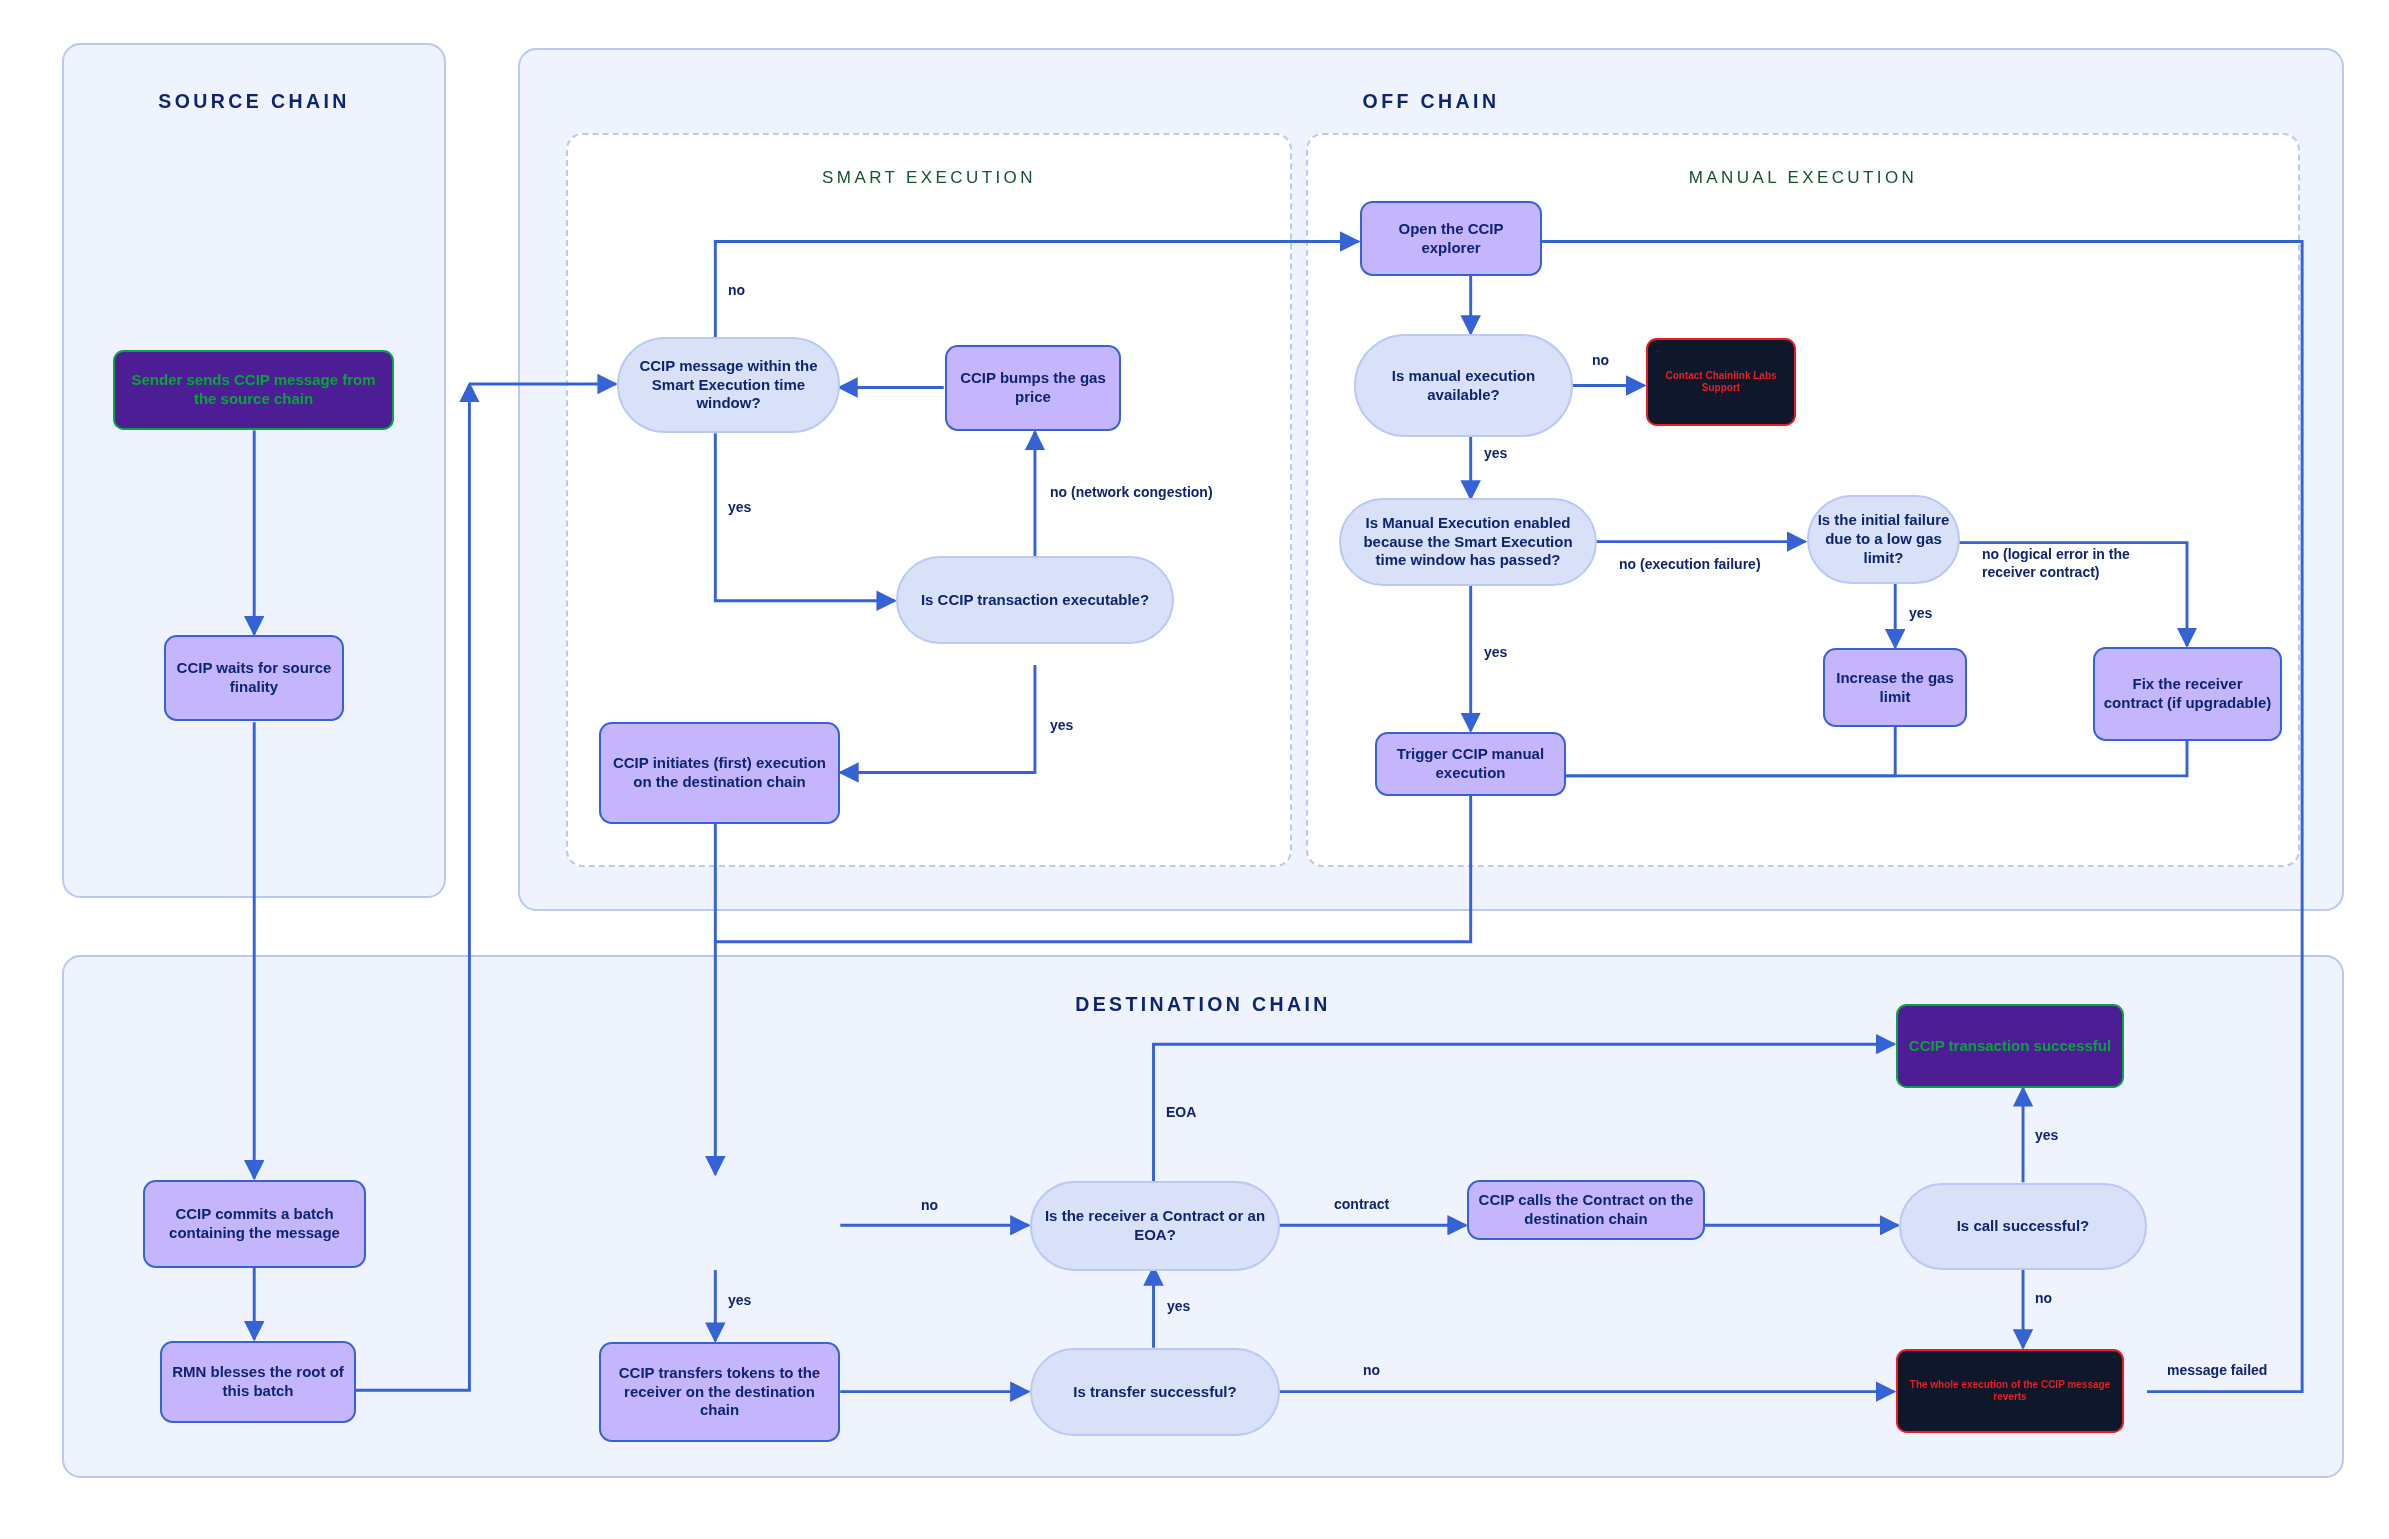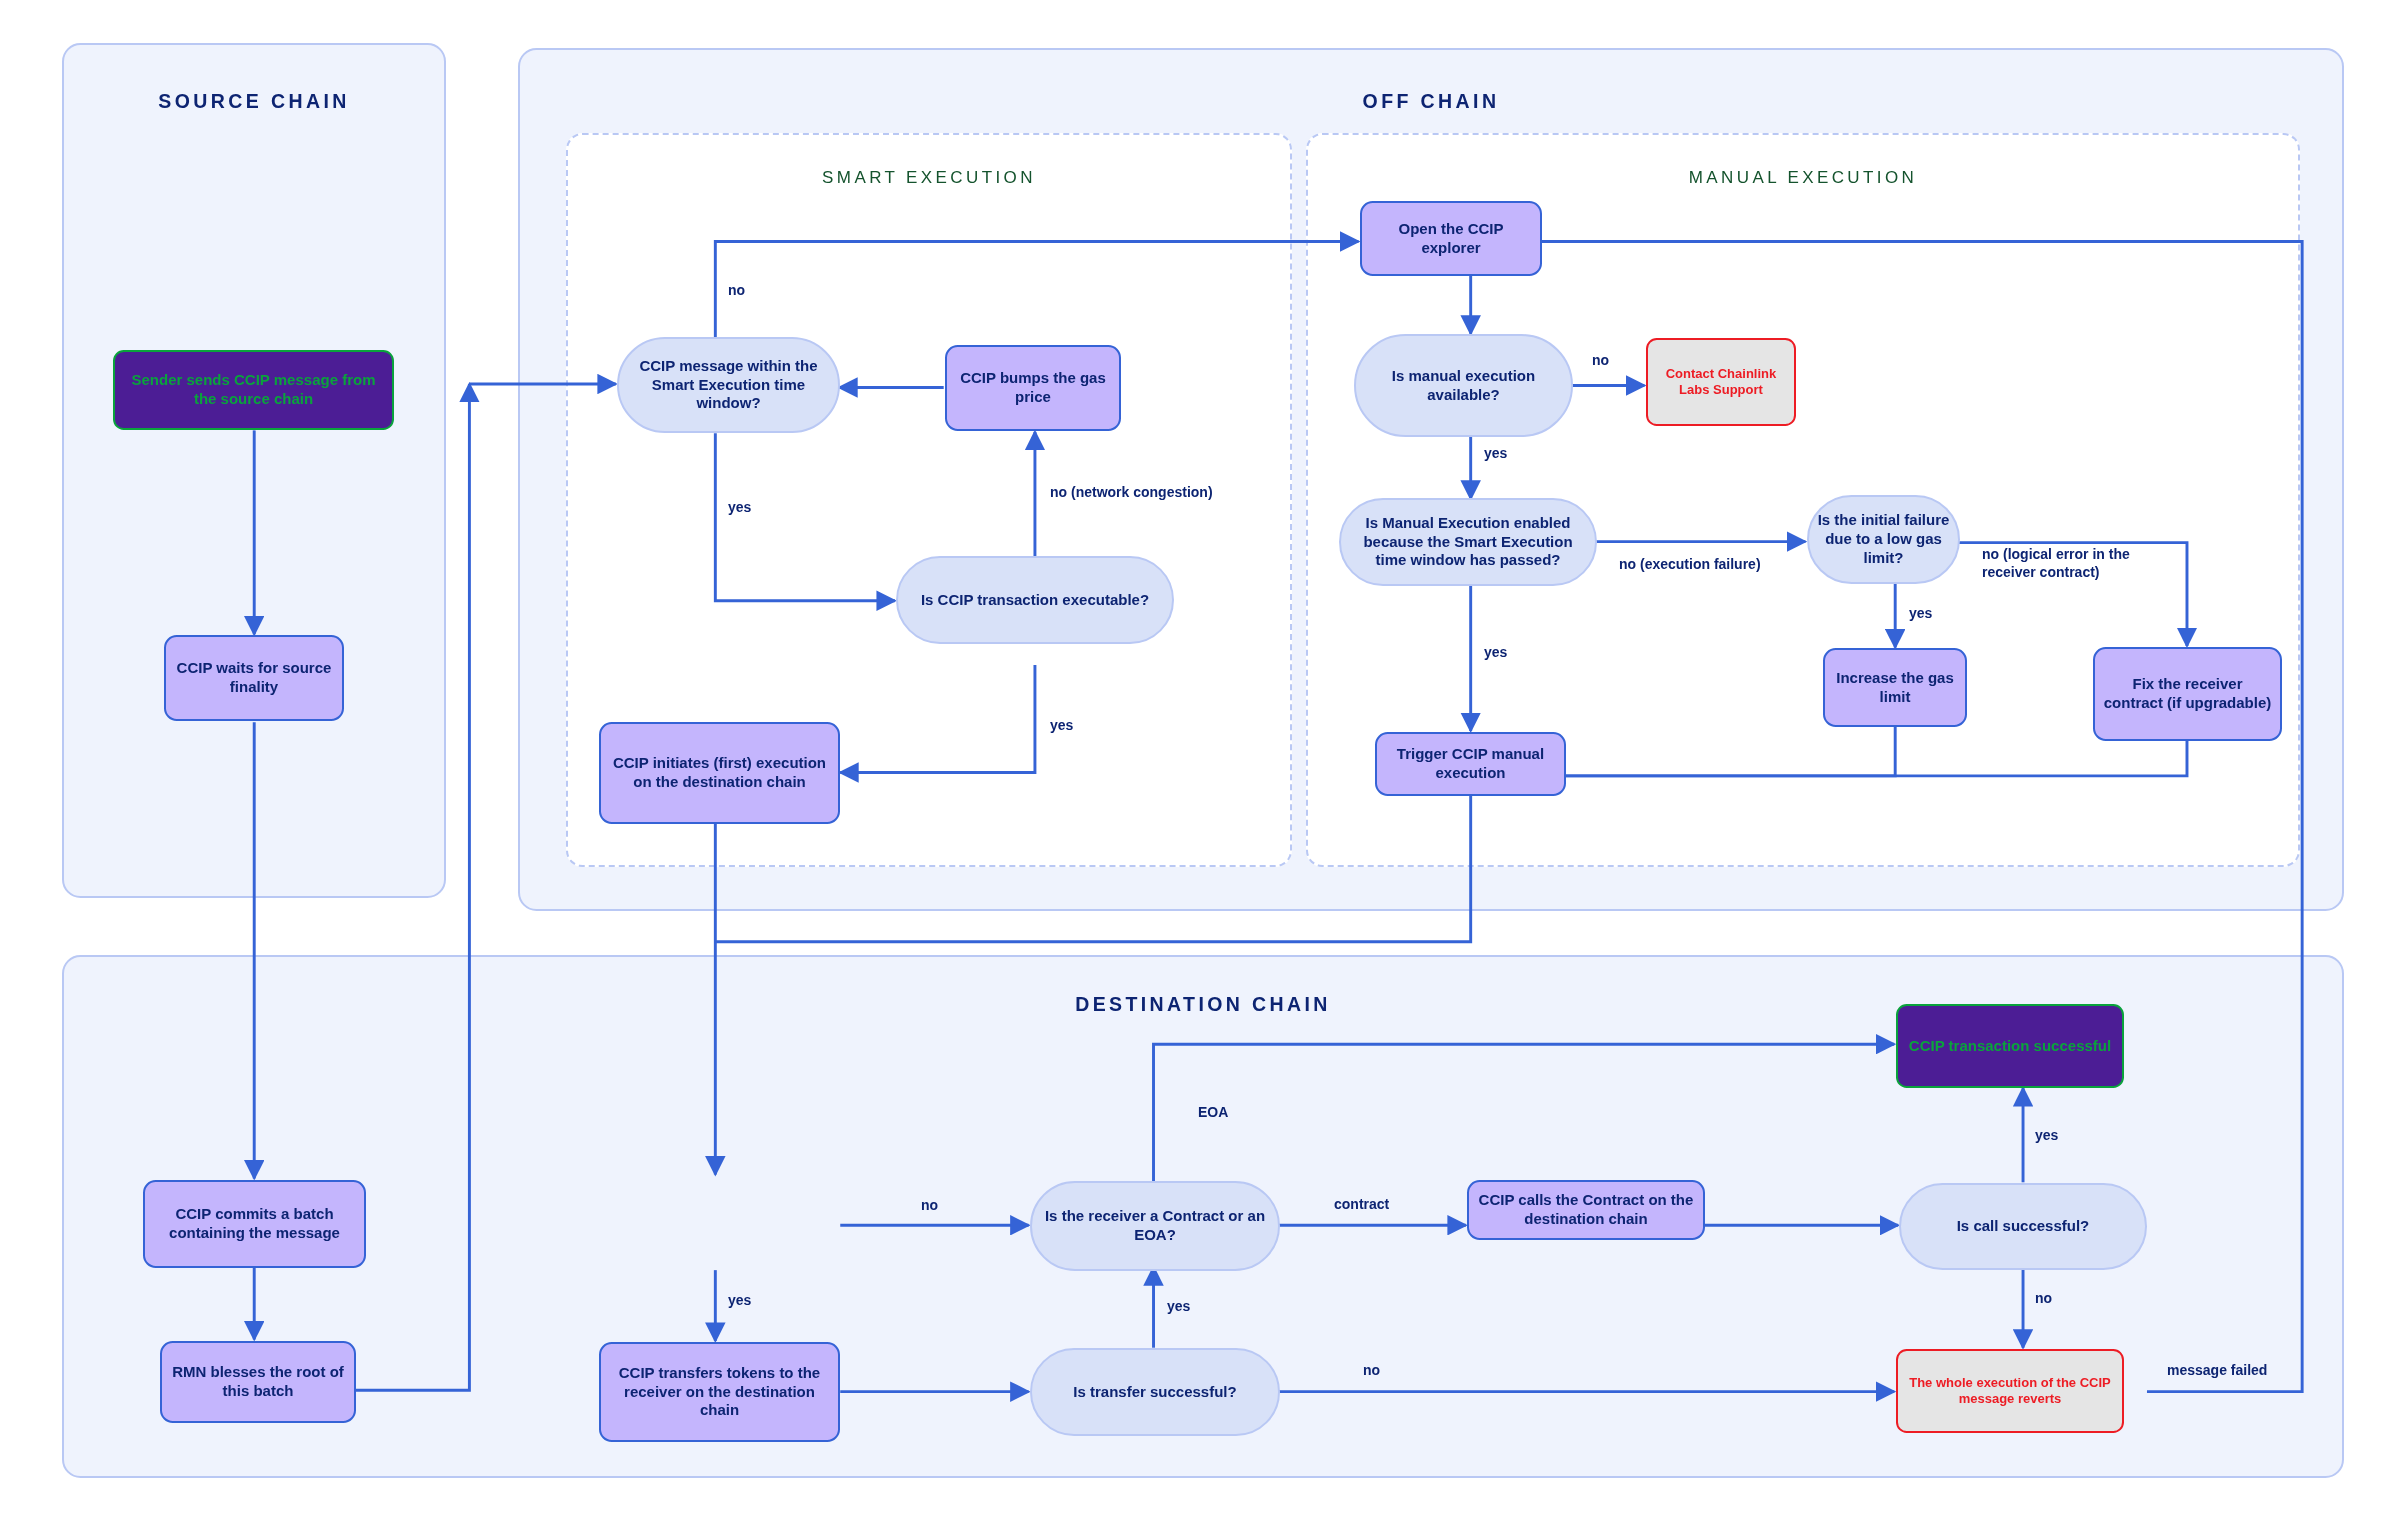--- a/index.html
+++ b/index.html
@@ -12,21 +12,21 @@
   .lane-title{position:absolute;width:100%;text-align:center;color:#0d2472;font-weight:700;font-size:19.5px;letter-spacing:3.4px;}
 
   .subzone{position:absolute;border-radius:16.6px;background:#ffffff;border:2px dashed #b9c8f4;box-sizing:border-box;}
   .subzone-title{position:absolute;width:100%;text-align:center;color:#14532d;font-weight:400;font-size:17px;letter-spacing:3.4px;}
 
   .node{position:absolute;box-sizing:border-box;display:flex;align-items:center;justify-content:center;
         text-align:center;font-weight:700;line-height:1.25;padding:2.9px 6.8px;}
   .proc{background:#c4b5fd;border:2px solid #3563d6;border-radius:12.7px;color:#0d2472;font-size:15px;}
   .dec{background:#d8e1f8;border:2px solid #b9c8f4;border-radius:54px;color:#0d2472;font-size:15px;}
   .ok{background:#4c1d95;border:2.4px solid #0aa33c;border-radius:10.7px;color:#0aa33c;font-size:15px;}
-  .err{background:#e5e5e5;border:2.4px solid #ed1c24;border-radius:10.7px;color:#ed1c24;font-size:13px;}
+  .err{background:#0f172a;border:2.4px solid #ed1c24;border-radius:10.7px;color:#ed1c24;font-size:10px;}
 
   .elabel{position:absolute;color:#0d2472;font-weight:700;font-size:14px;white-space:nowrap;}
 </style>
 </head>
 <body>
 
 <div id="stage">
 
   <div class="lane" style="left:62px;top:43px;width:384px;height:855px;"></div>
   <div class="lane-title" style="left:62px;top:90px;width:384px;">SOURCE CHAIN</div>
@@ -184,20 +184,20 @@
   <div class="elabel" style="left:1484px;top:644px;">yes</div>
   <div class="elabel" style="left:1909px;top:605px;">yes</div>
   <div class="elabel" style="left:1982px;top:545px;line-height:1.3;white-space:normal;width:171px;">
     <span>no (logical error in the receiver contract)</span>
   </div>
 
   <div class="elabel" style="left:921px;top:1197px;">no</div>
   <div class="elabel" style="left:728px;top:1292px;">yes</div>
   <div class="elabel" style="left:1363px;top:1362px;">no</div>
   <div class="elabel" style="left:1167px;top:1298px;">yes</div>
-  <div class="elabel" style="left:1198px;top:1104px;">EOA</div>
+  <div class="elabel" style="left:1166px;top:1104px;">EOA</div>
   <div class="elabel" style="left:1334px;top:1196px;">contract</div>
   <div class="elabel" style="left:2035px;top:1127px;">yes</div>
   <div class="elabel" style="left:2035px;top:1290px;">no</div>
   <div class="elabel" style="left:2167px;top:1362px;">message failed</div>
 
 </div>
 
 
 </body></html>

